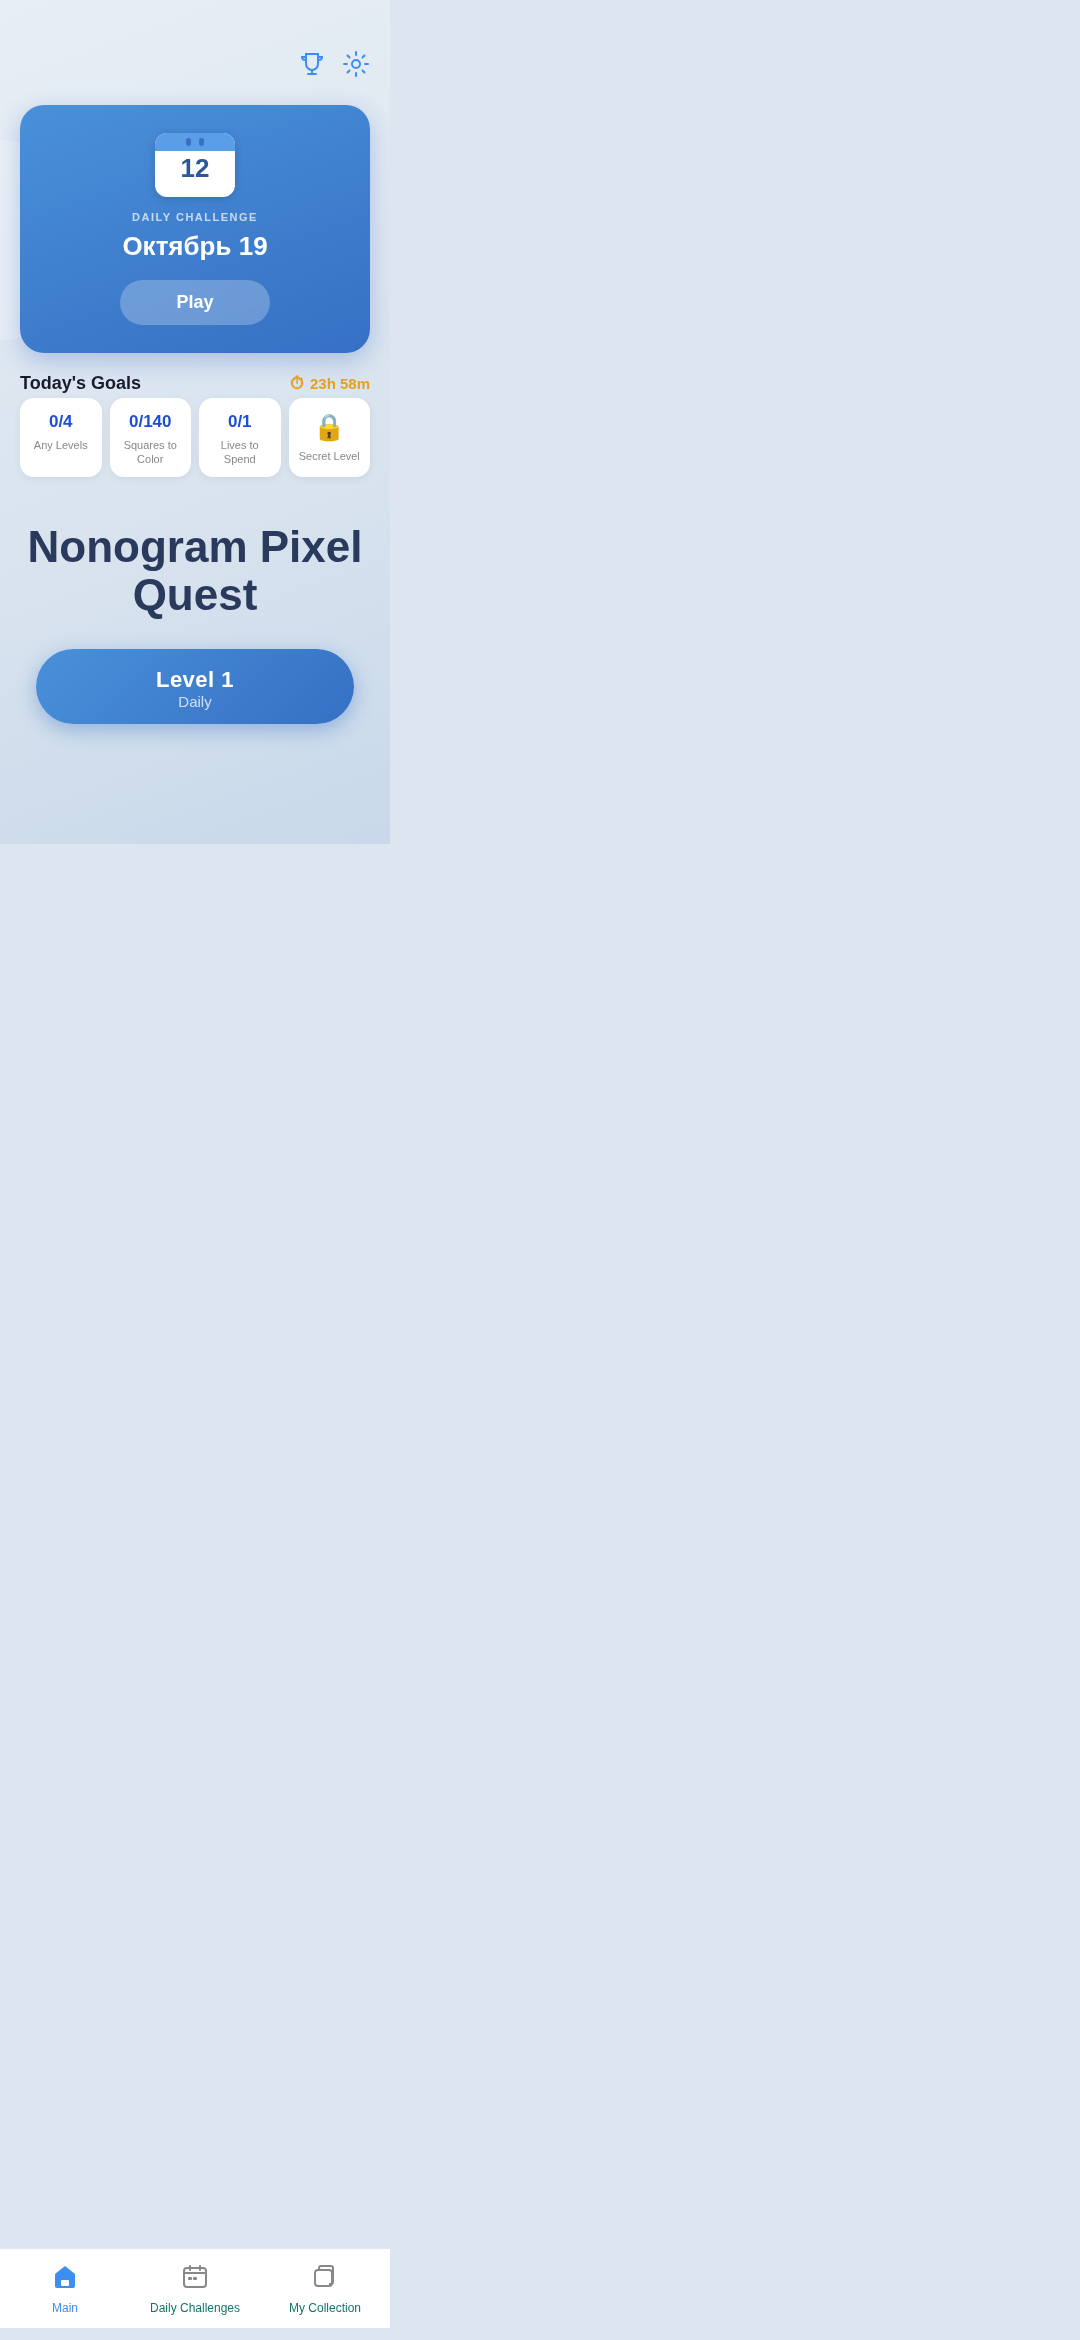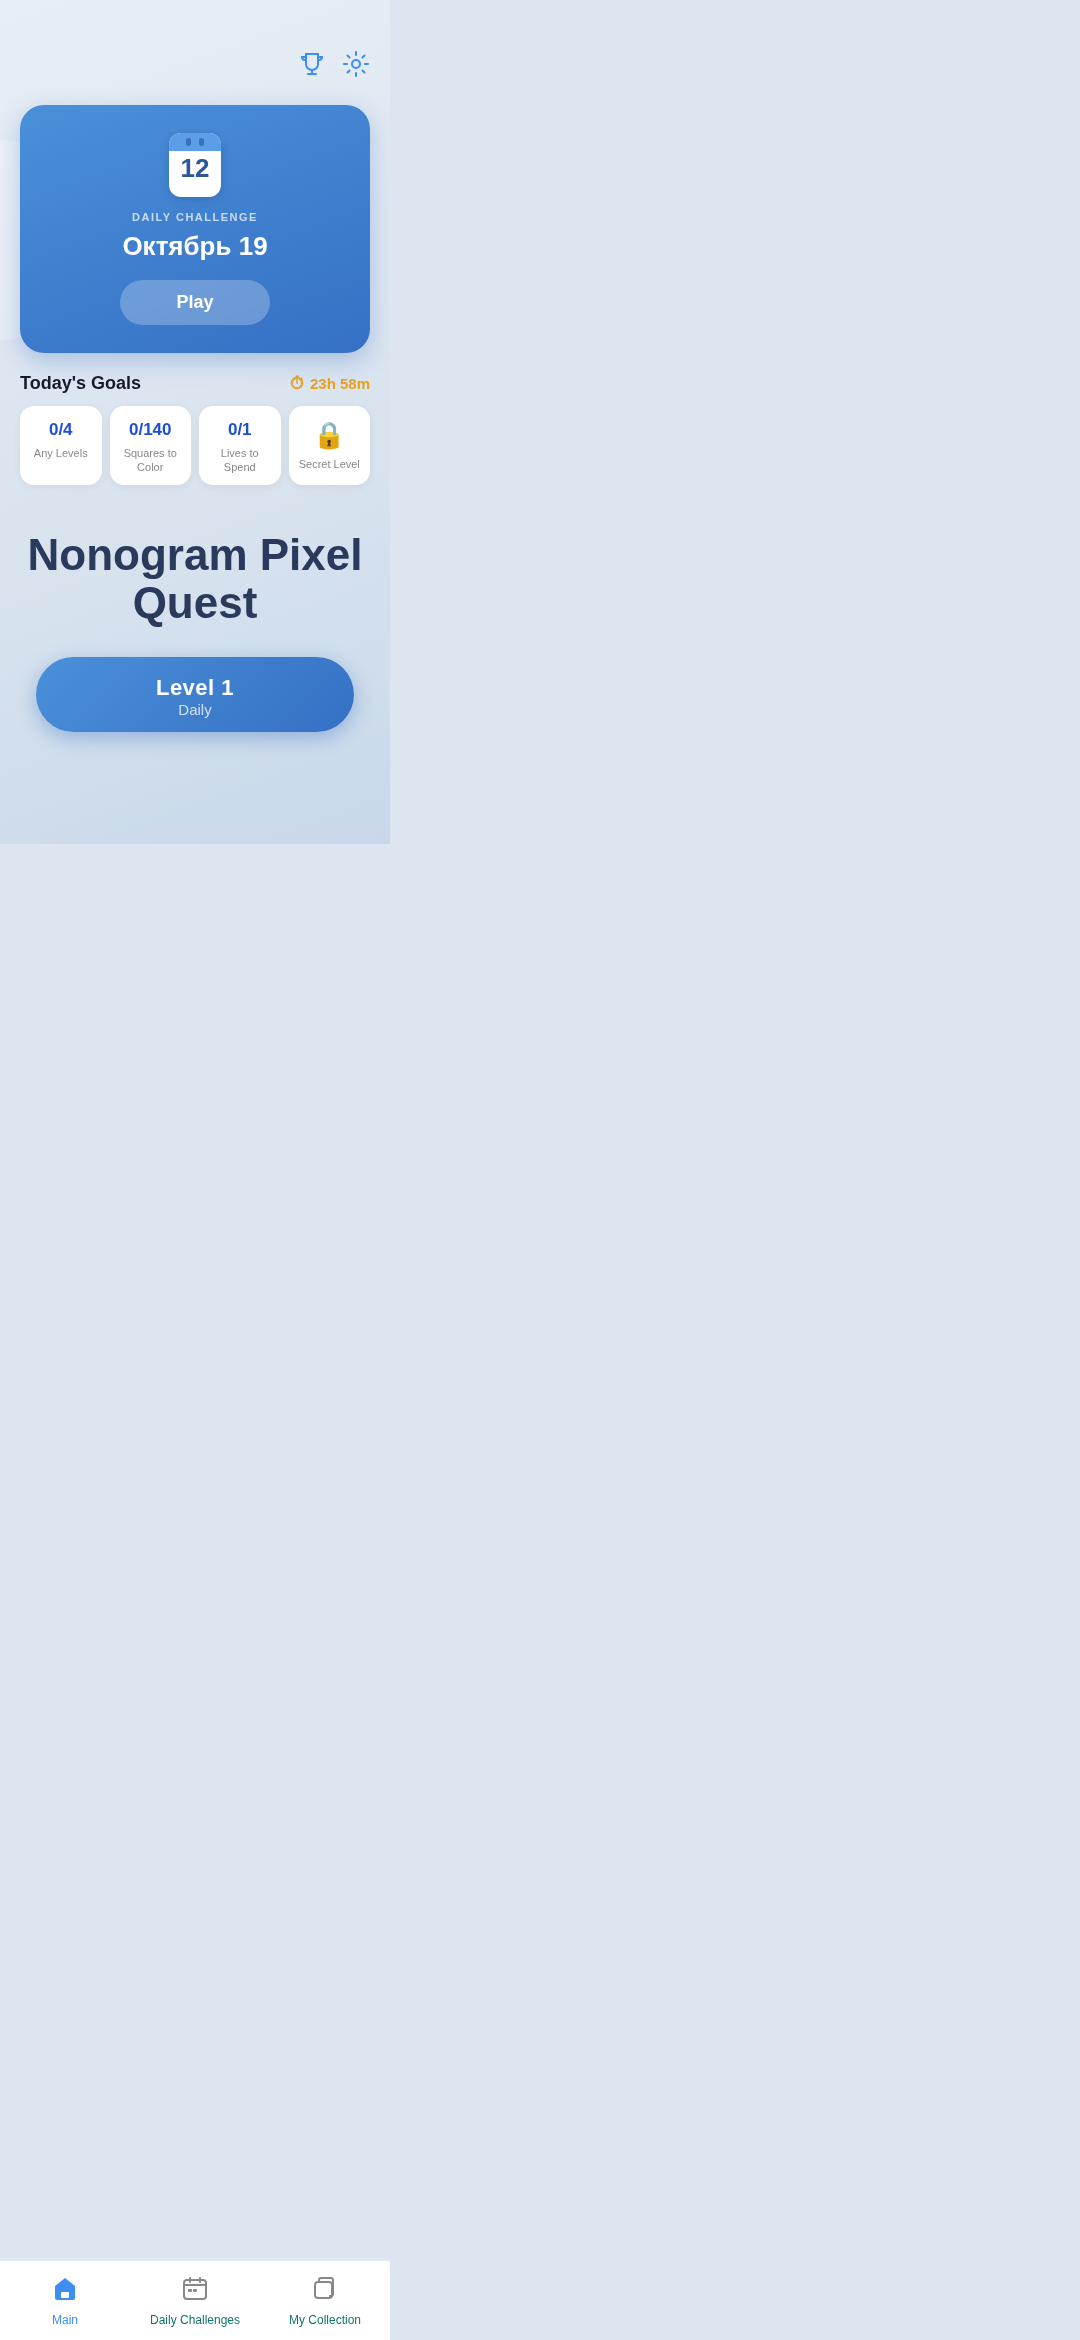--- a/index.html
+++ b/index.html
@@ -59,21 +59,21 @@
       padding: 28px 24px 28px;
       display: flex;
       flex-direction: column;
       align-items: center;
       box-shadow: 0 8px 24px rgba(50,100,200,0.3);
       position: relative;
       z-index: 2;
     }
 
     .calendar-icon {
-      width: 52px;
+      width: 80px;
       height: 64px;
       background: white;
       border-radius: 12px;
       display: flex;
       flex-direction: column;
       align-items: center;
       justify-content: flex-start;
       overflow: hidden;
       margin-bottom: 14px;
       box-shadow: 0 2px 8px rgba(0,0,0,0.15);
@@ -135,21 +135,21 @@
     
     .goals-section {
       padding: 0 20px;
       margin-bottom: 16px;
     }
 
     .goals-header {
       display: flex;
       justify-content: space-between;
       align-items: center;
-      margin-bottom: 12px;
+      margin-bottom: 4px;
     }
 
     .goals-title {
       font-size: 18px;
       font-weight: 800;
       color: #1a1a2e;
     }
 
     .timer-badge {
       display: flex;
@@ -238,21 +238,21 @@
 
     .level-sub {
       font-size: 15px;
       font-weight: 500;
       color: rgba(255,255,255,0.75);
     }
 
     
     .bottom-nav {
       position: fixed;
-      bottom: 0;
+      bottom: 12px;
       width: 390px;
       height: 80px;
       background: white;
       display: flex;
       align-items: center;
       justify-content: flex-end;
       border-top: 1px solid #e0e8f0;
       z-index: 100;
     }
 

